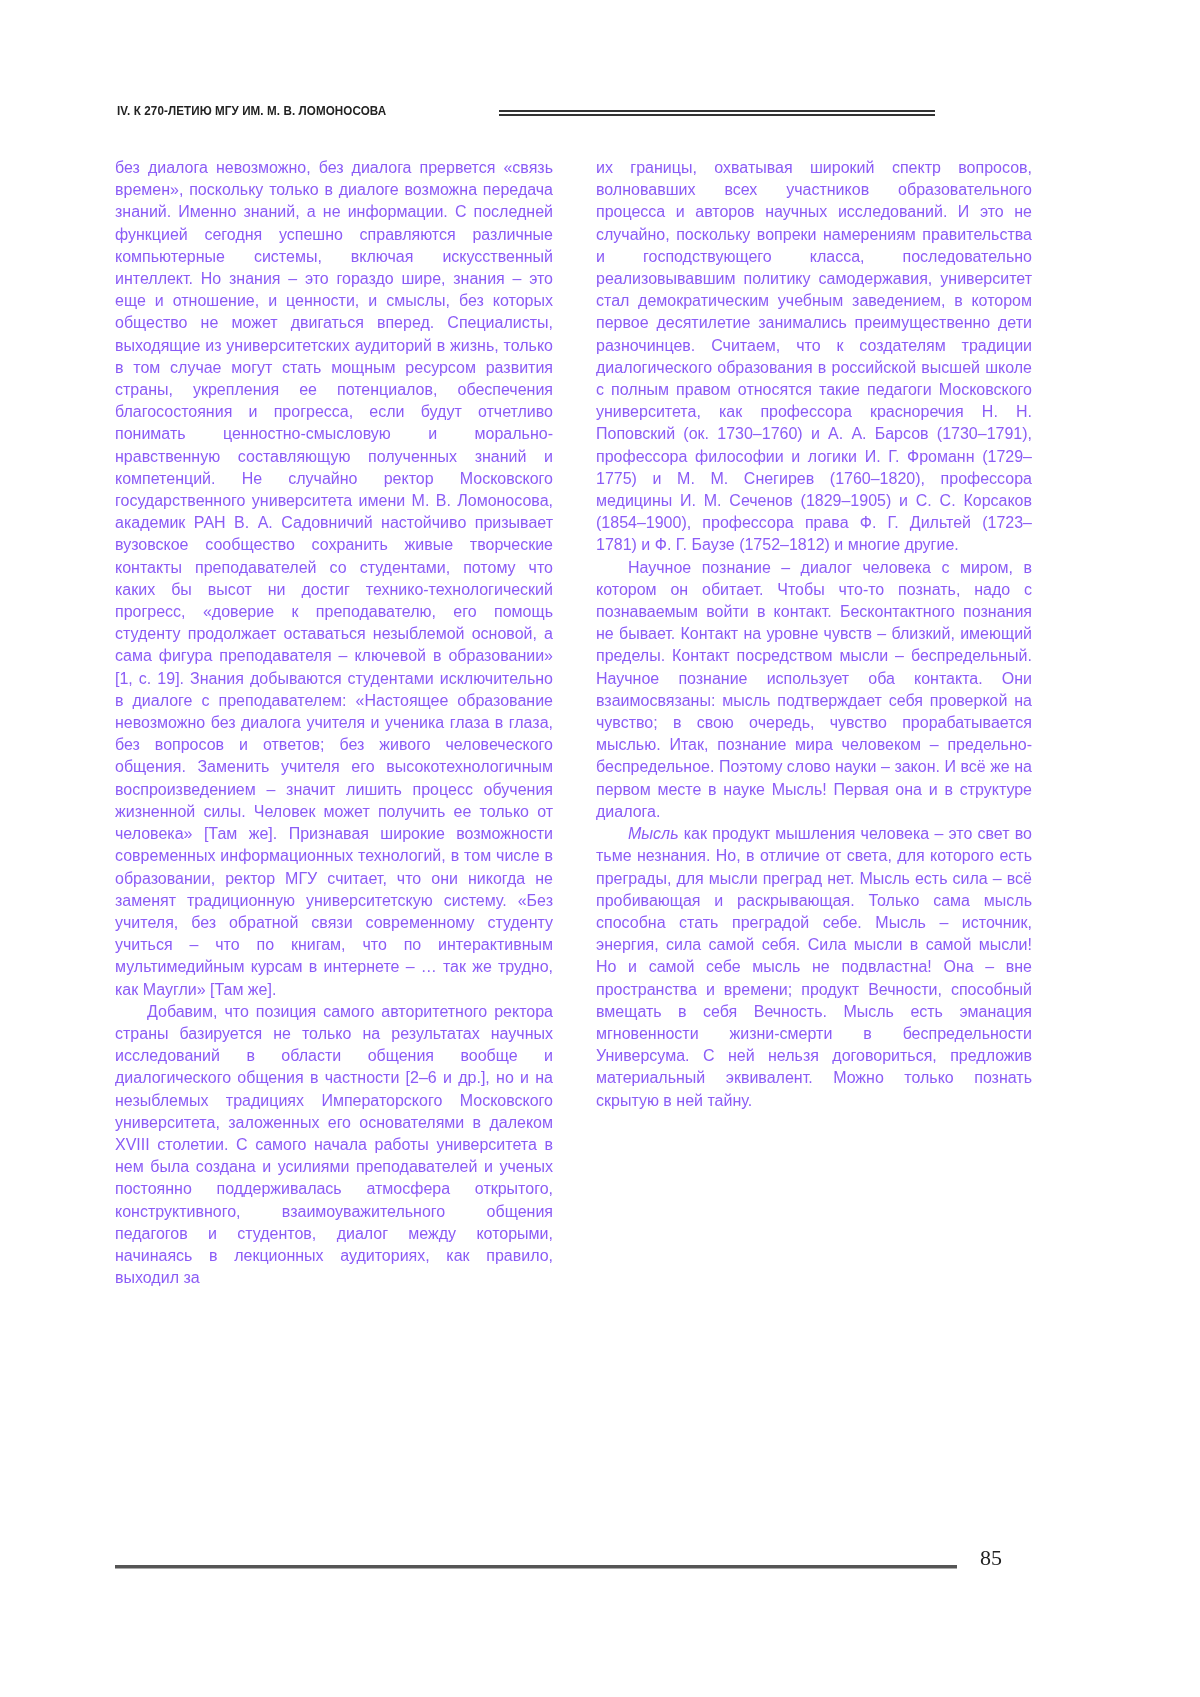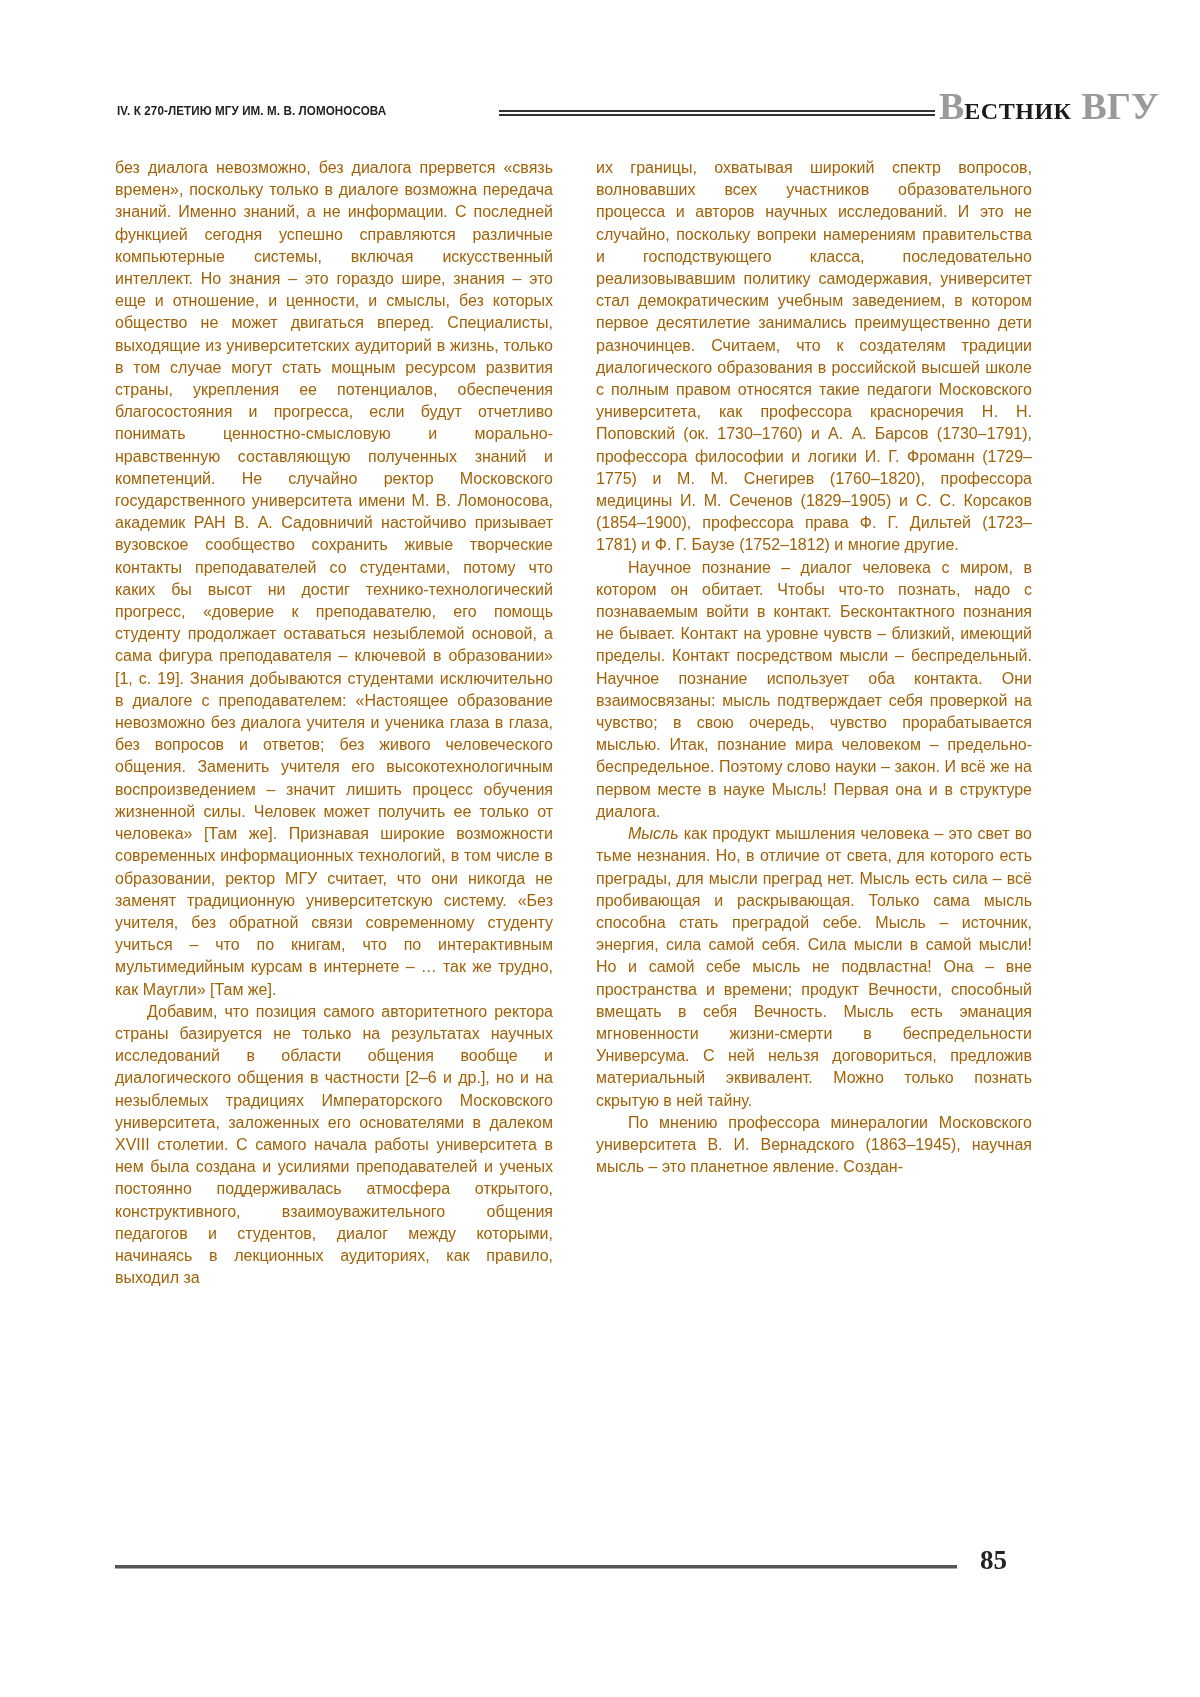--- a/index.html
+++ b/index.html
@@ -4,47 +4,43 @@
 <style>
   html,body{margin:0;padding:0;background:#fff;}
   body{width:1200px;height:1697px;position:relative;overflow:hidden;color:#2a2a2a;}
   .header{position:absolute;left:117px;top:84px;width:900px;height:40px;}
   .section-title{position:absolute;left:0;top:20px;font-family:"Liberation Sans",sans-serif;font-weight:bold;font-size:12.5px;letter-spacing:0.1px;color:#222;transform:scaleX(0.93);transform-origin:left;white-space:nowrap;}
   .rule-double{position:absolute;left:382px;top:26px;width:436px;height:6px;border-top:2.5px solid #333;border-bottom:2.5px solid #333;box-sizing:border-box;}
   .brand{position:absolute;left:822px;top:0px;font-family:"Liberation Serif",serif;font-weight:bold;white-space:nowrap;}
   .brand .cap{font-size:38px;color:#9a9a9a;}
   .brand .small{font-size:24px;color:#1a1a1a;letter-spacing:0.5px;}
   .brand .vgu{font-size:38px;color:#9a9a9a;margin-left:10px;}
-  .col{position:absolute;top:157px;width:438px;font-family:"Liberation Sans",sans-serif;font-size:16px;line-height:22.2px;text-align:justify;color:#a16207;}
+  .col{position:absolute;top:157px;width:438px;font-family:"Liberation Sans",sans-serif;font-size:16px;line-height:22.2px;text-align:justify;color:#8b5cf6;}
   .col-left{left:115px;}
   .col-right{left:596px;width:436px;}
   .col p{margin:0;}
   .col p.indent{text-indent:32px;}
   .bold{font-weight:bold;}
   .ital{font-style:italic;}
   .footer-rule{position:absolute;left:115px;top:1565px;width:842px;height:3px;background:#555;border-bottom:1px solid #aaa;}
-  .page-num{position:absolute;left:980px;top:1545px;font-family:"Liberation Serif",serif;font-weight:bold;font-size:27px;color:#222;}
+  .page-num{position:absolute;left:980px;top:1545px;font-family:"Liberation Serif",serif;font-weight:normal;font-size:22px;color:#222;}
 </style>
 </head>
 <body>
 
 <div class="header">
   <div class="section-title">IV. К 270-ЛЕТИЮ МГУ ИМ. М. В. ЛОМОНОСОВА</div>
   <div class="rule-double"></div>
-  <div class="brand">
-    <span class="cap">В</span><span class="small">ЕСТНИК</span><span class="vgu">ВГУ</span>
-  </div>
 </div>
 
 <div class="col col-left">
   <p>без диалога невозможно, без диалога прервется «связь времен», поскольку только в диалоге возможна передача знаний. Именно знаний, а не информации. С последней функцией сегодня успешно справляются различные компьютерные системы, включая искусственный интеллект. Но знания – это гораздо шире, знания – это еще и отношение, и ценности, и смыслы, без которых общество не может двигаться вперед. Специалисты, выходящие из университетских аудиторий в жизнь, только в том случае могут стать мощным ресурсом развития страны, укрепления ее потенциалов, обеспечения благосостояния и прогресса, если будут отчетливо понимать ценностно-смысловую и морально-нравственную составляющую полученных знаний и компетенций. Не случайно ректор Московского государственного университета имени М. В. Ломоносова, академик РАН В. А. Садовничий настойчиво призывает вузовское сообщество сохранить живые творческие контакты преподавателей со студентами, потому что каких бы высот ни достиг технико-технологический прогресс, «доверие к преподавателю, его помощь студенту продолжает оставаться незыблемой основой, а сама фигура преподавателя – ключевой в образовании» [1, с. 19]. Знания добываются студентами исключительно в диалоге с преподавателем: «Настоящее образование невозможно без диалога учителя и ученика глаза в глаза, без вопросов и ответов; без живого человеческого общения. Заменить учителя его высокотехнологичным воспроизведением – значит лишить процесс обучения жизненной силы. Человек может получить ее только от человека» [Там же]. Признавая широкие возможности современных информационных технологий, в том числе в образовании, ректор МГУ считает, что они никогда не заменят традиционную университетскую систему. «Без учителя, без обратной связи современному студенту учиться – что по книгам, что по интерактивным мультимедийным курсам в интернете – … так же трудно, как Маугли» [Там же].</p>
   <p class="indent">Добавим, что позиция самого авторитетного ректора страны базируется не только на результатах научных исследований в области общения вообще и диалогического общения в частности [2–6 и др.], но и на незыблемых традициях Императорского Московского университета, заложенных его основателями в далеком XVIII столетии. С самого начала работы университета в нем была создана и усилиями преподавателей и ученых постоянно поддерживалась атмосфера открытого, конструктивного, взаимоуважительного общения педагогов и студентов, диалог между которыми, начинаясь в лекционных аудиториях, как правило, выходил за</p>
 </div>
 
 <div class="col col-right">
   <p>их границы, охватывая широкий спектр вопросов, волновавших всех участников образовательного процесса и авторов научных исследований. И это не случайно, поскольку вопреки намерениям правительства и господствующего класса, последовательно реализовывавшим политику самодержавия, университет стал демократическим учебным заведением, в котором первое десятилетие занимались преимущественно дети разночинцев. Считаем, что к создателям традиции диалогического образования в российской высшей школе с полным правом относятся такие педагоги Московского университета, как профессора красноречия Н. Н. Поповский (ок. 1730–1760) и А. А. Барсов (1730–1791), профессора философии и логики И. Г. Фроманн (1729–1775) и М. М. Снегирев (1760–1820), профессора медицины И. М. Сеченов (1829–1905) и С. С. Корсаков (1854–1900), профессора права Ф. Г. Дильтей (1723–1781) и Ф. Г. Баузе (1752–1812) и многие другие.</p>
   <p class="indent">Научное познание – диалог человека с миром, в котором он обитает. Чтобы что-то познать, надо с познаваемым войти в контакт. Бесконтактного познания не бывает. Контакт на уровне чувств – близкий, имеющий пределы. Контакт посредством мысли – беспредельный. Научное познание использует оба контакта. Они взаимосвязаны: мысль подтверждает себя проверкой на чувство; в свою очередь, чувство прорабатывается мыслью. Итак, познание мира человеком – предельно-беспредельное. Поэтому слово науки – закон. И всё же на первом месте в науке Мысль! Первая она и в структуре диалога.</p>
   <p class="indent"><span class="ital">Мысль</span><span> как продукт мышления человека – это свет во тьме незнания. Но, в отличие от света, для которого есть преграды, для мысли преград нет. Мысль есть сила – всё пробивающая и раскрывающая. Только сама мысль способна стать преградой себе. Мысль – источник, энергия, сила самой себя. Сила мысли в самой мысли! Но и самой себе мысль не подвластна! Она – вне пространства и времени; продукт Вечности, способный вмещать в себя Вечность. Мысль есть эманация мгновенности жизни-смерти в беспредельности Универсума. С ней нельзя договориться, предложив материальный эквивалент. Можно только познать скрытую в ней тайну.</span></p>
-  <p class="indent">По мнению профессора минералогии Московского университета В. И. Вернадского (1863–1945), научная мысль – это планетное явление. Создан-</p>
 </div>
 
 <div class="footer-rule"></div>
 <div class="page-num">85</div>
 
 </body></html>

